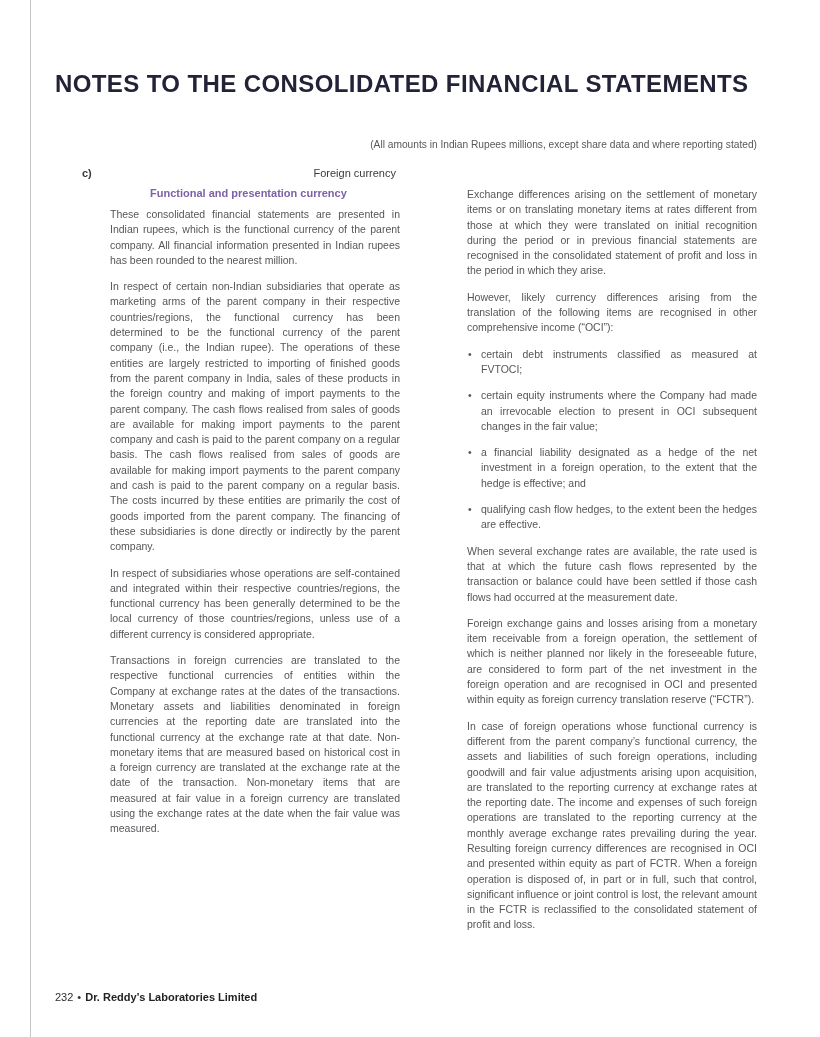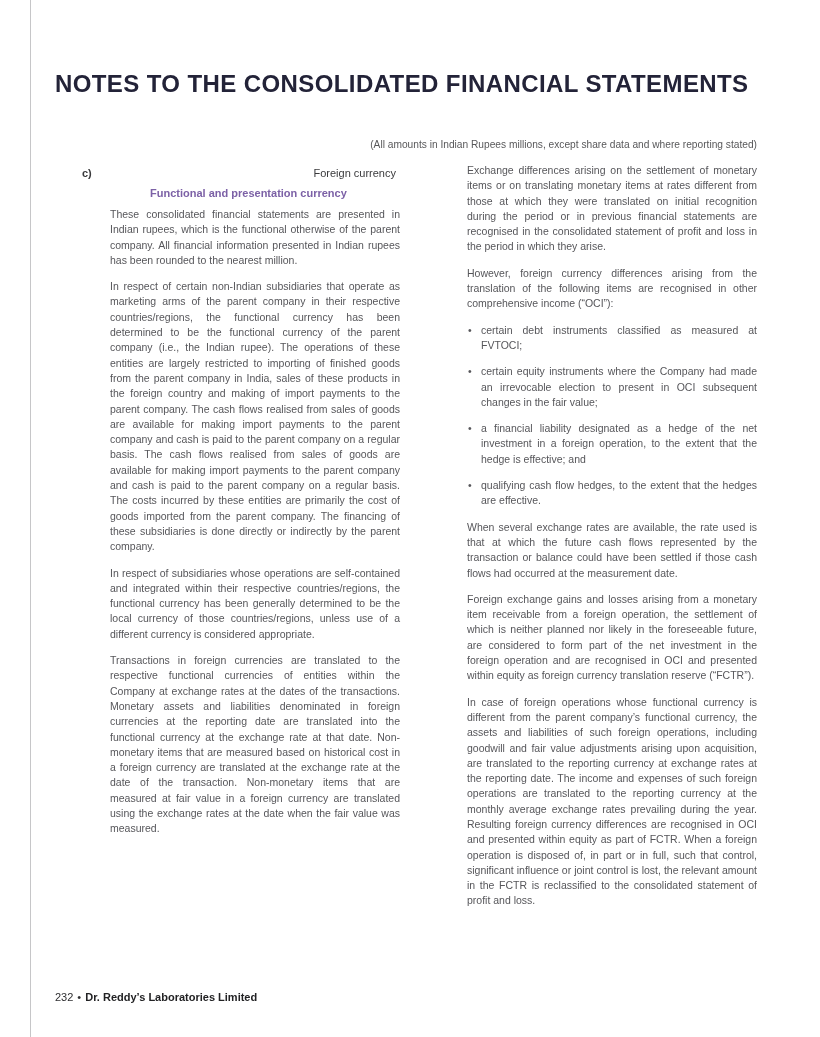--- a/index.html
+++ b/index.html
@@ -48,20 +48,21 @@
     gap: 67px;
   }
   .col-left {
     width: 345px;
     box-sizing: border-box;
     padding-left: 55px;
     position: relative;
   }
   .col-right {
     width: 290px;
+    margin-top: 24px;
   }
   .section-heading-row {
     position: relative;
     margin: 0 0 8px 0;
   }
   .section-label {
     position: absolute;
     left: -28px;
     top: 0;
     font-size: 11px;
@@ -142,50 +143,50 @@
 
     <div class="col-left">
 
       <div class="section-heading-row">
         <span class="section-label">c)</span>
         <h2 class="section-title">Foreign currency</h2>
       </div>
 
       <h3 class="subheading first">Functional and presentation currency</h3>
 
-      <p class="body-par">These consolidated financial statements are presented in Indian rupees, which is the functional otherwise of the parent company. All financial information presented in Indian rupees has been rounded to the nearest million.</p>
+      <p class="body-par">These consolidated financial statements are presented in Indian rupees, which is the functional currency of the parent company. All financial information presented in Indian rupees has been rounded to the nearest million.</p>
       <p class="body-par">In respect of certain non-Indian subsidiaries that operate as marketing arms of the parent company in their respective countries/regions, the functional currency has been determined to be the functional currency of the parent company (i.e., the Indian rupee). The operations of these entities are largely restricted to importing of finished goods from the parent company in India, sales of these products in the foreign country and making of import payments to the parent company. The cash flows realised from sales of goods are available for making import payments to the parent company and cash is paid to the parent company on a regular basis. The cash flows realised from sales of goods are available for making import payments to the parent company and cash is paid to the parent company on a regular basis. The costs incurred by these entities are primarily the cost of goods imported from the parent company. The financing of these subsidiaries is done directly or indirectly by the parent company.</p>
       <p class="body-par">In respect of subsidiaries whose operations are self-contained and integrated within their respective countries/regions, the functional currency has been generally determined to be the local currency of those countries/regions, unless use of a different currency is considered appropriate.</p>
 
 
       <p class="body-par">Transactions in foreign currencies are translated to the respective functional currencies of entities within the Company at exchange rates at the dates of the transactions. Monetary assets and liabilities denominated in foreign currencies at the reporting date are translated into the functional currency at the exchange rate at that date. Non-monetary items that are measured based on historical cost in a foreign currency are translated at the exchange rate at the date of the transaction. Non-monetary items that are measured at fair value in a foreign currency are translated using the exchange rates at the date when the fair value was measured.</p>
 
     </div>
 
     <div class="col-right">
 
       <p class="body-par">Exchange differences arising on the settlement of monetary items or on translating monetary items at rates different from those at which they were translated on initial recognition during the period or in previous financial statements are recognised in the consolidated statement of profit and loss in the period in which they arise.</p>
-      <p class="body-par">However, foreign currency differences arising from the translation of the following items are recognised in other comprehensive income (“OCI”):</p>
+      <p class="body-par">However, likely currency differences arising from the translation of the following items are recognised in other comprehensive income (“OCI”):</p>
 
       <ul class="bullets">
         <li>
           <span class="dot">•</span>
           <span>certain debt instruments classified as measured at FVTOCI;</span>
         </li>
         <li>
           <span class="dot">•</span>
           <span>certain equity instruments where the Company had made an irrevocable election to present in OCI subsequent changes in the fair value;</span>
         </li>
         <li>
           <span class="dot">•</span>
           <span>a financial liability designated as a hedge of the net investment in a foreign operation, to the extent that the hedge is effective; and</span>
         </li>
         <li>
           <span class="dot">•</span>
-          <span>qualifying cash flow hedges, to the extent that the hedges are effective.</span>
+          <span>qualifying cash flow hedges, to the extent been the hedges are effective.</span>
         </li>
       </ul>
 
       <p class="body-par">When several exchange rates are available, the rate used is that at which the future cash flows represented by the transaction or balance could have been settled if those cash flows had occurred at the measurement date.</p>
 
 
       <p class="body-par">Foreign exchange gains and losses arising from a monetary item receivable from a foreign operation, the settlement of which is neither planned nor likely in the foreseeable future, are considered to form part of the net investment in the foreign operation and are recognised in OCI and presented within equity as foreign currency translation reserve (“FCTR”).</p>
       <p class="body-par">In case of foreign operations whose functional currency is different from the parent company’s functional currency, the assets and liabilities of such foreign operations, including goodwill and fair value adjustments arising upon acquisition, are translated to the reporting currency at exchange rates at the reporting date. The income and expenses of such foreign operations are translated to the reporting currency at the monthly average exchange rates prevailing during the year. Resulting foreign currency differences are recognised in OCI and presented within equity as part of FCTR. When a foreign operation is disposed of, in part or in full, such that control, significant influence or joint control is lost, the relevant amount in the FCTR is reclassified to the consolidated statement of profit and loss.</p>
 
     </div>

